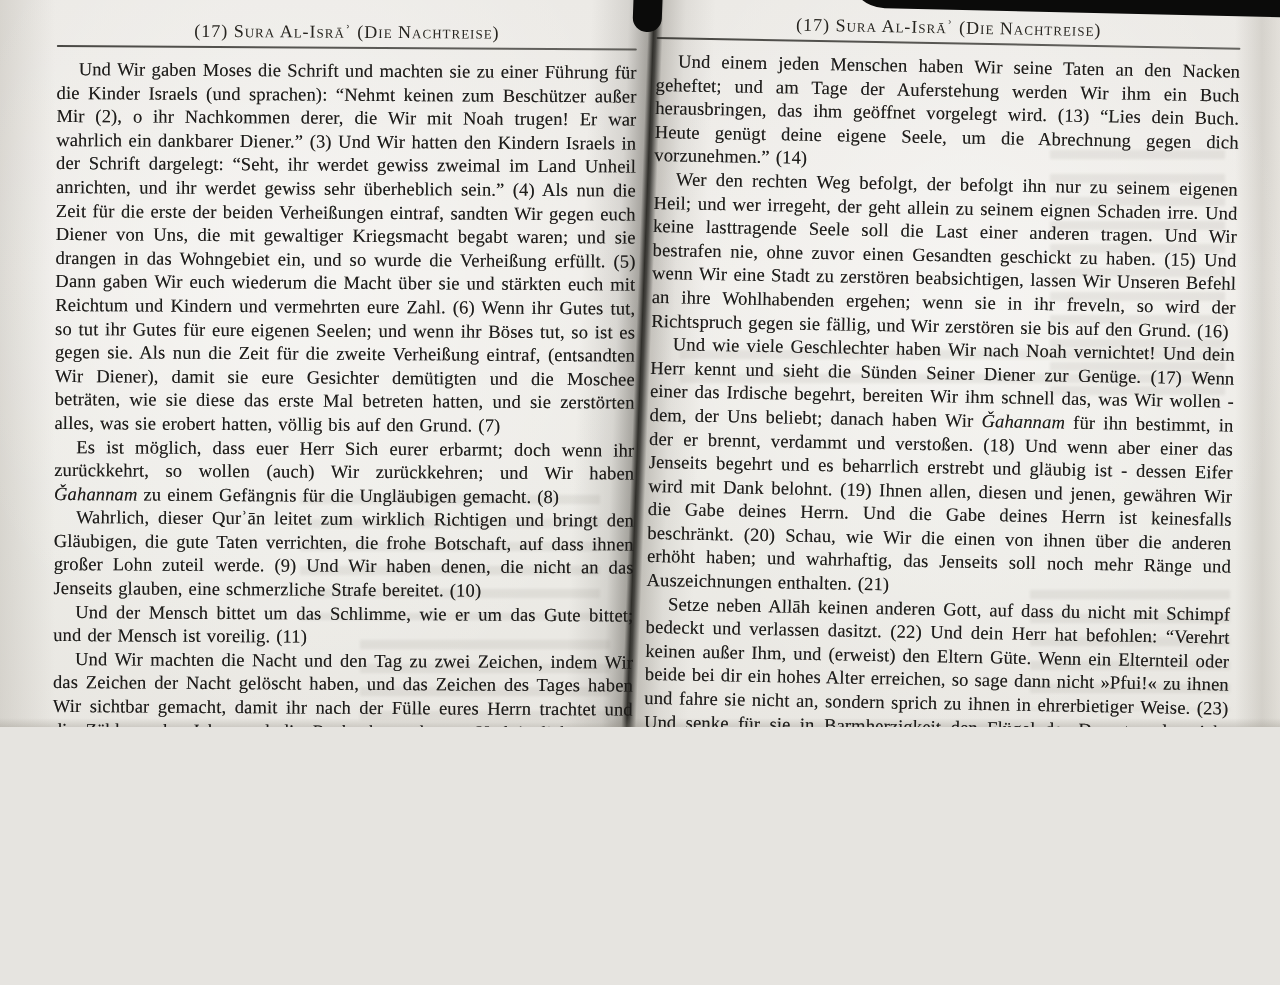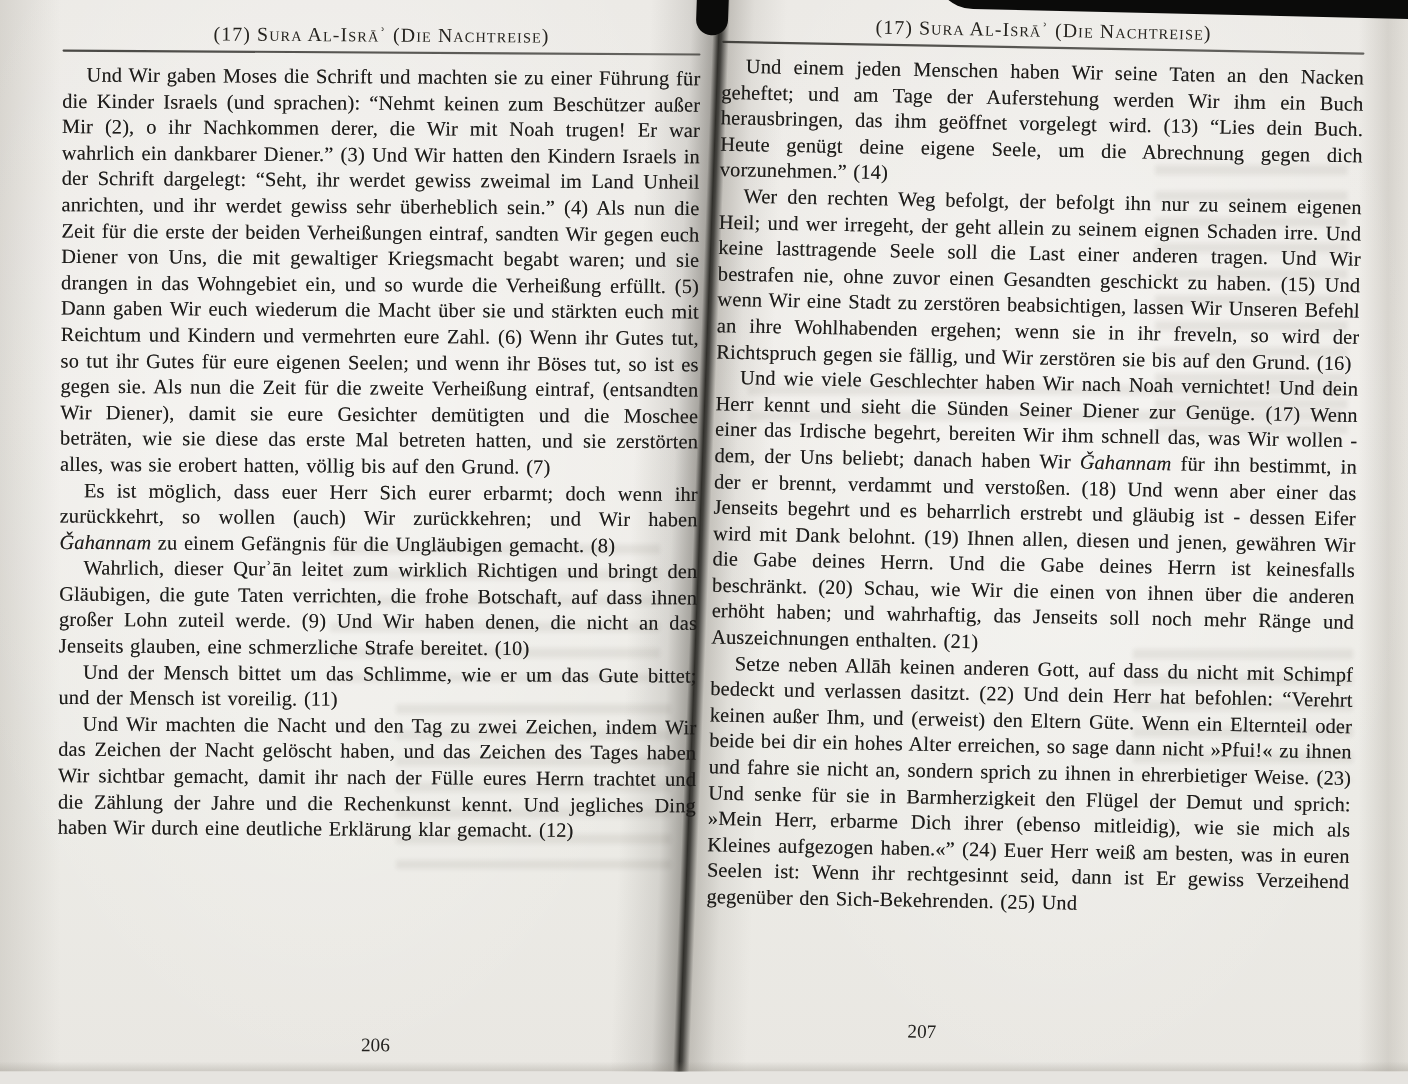--- a/index.html
+++ b/index.html
@@ -2,21 +2,21 @@
 <html><head>
 <meta charset="utf-8">
 <style>
   html,body{margin:0;padding:0;}
   body{
     width:1280px;height:985px;overflow:hidden;
     background:#e6e4e0;
     font-family:"Liberation Serif","DejaVu Serif",serif;
   }
   .photo{
-    position:relative;width:1280px;height:974px;overflow:hidden;
+    position:relative;width:1280px;height:727px;overflow:hidden;
     background:
       linear-gradient(90deg, rgba(190,186,178,0.45) 0px, rgba(190,186,178,0) 55px),
       linear-gradient(90deg, rgba(0,0,0,0) 1235px, rgba(170,165,155,0.35) 1262px, rgba(205,200,190,0.3) 1280px),
       linear-gradient(180deg,#eceae6 0%, #f0eeea 38%, #ecebe6 75%, #e9e7e2 100%);
   }
   
   .shade{position:absolute;pointer-events:none;}
   .shade-left{left:0;top:0;width:640px;height:100%;
     background:radial-gradient(ellipse at 46% 38%, rgba(255,255,255,0.4), rgba(255,255,255,0) 72%);}
   .shade-right{left:645px;top:0;width:635px;height:100%;

